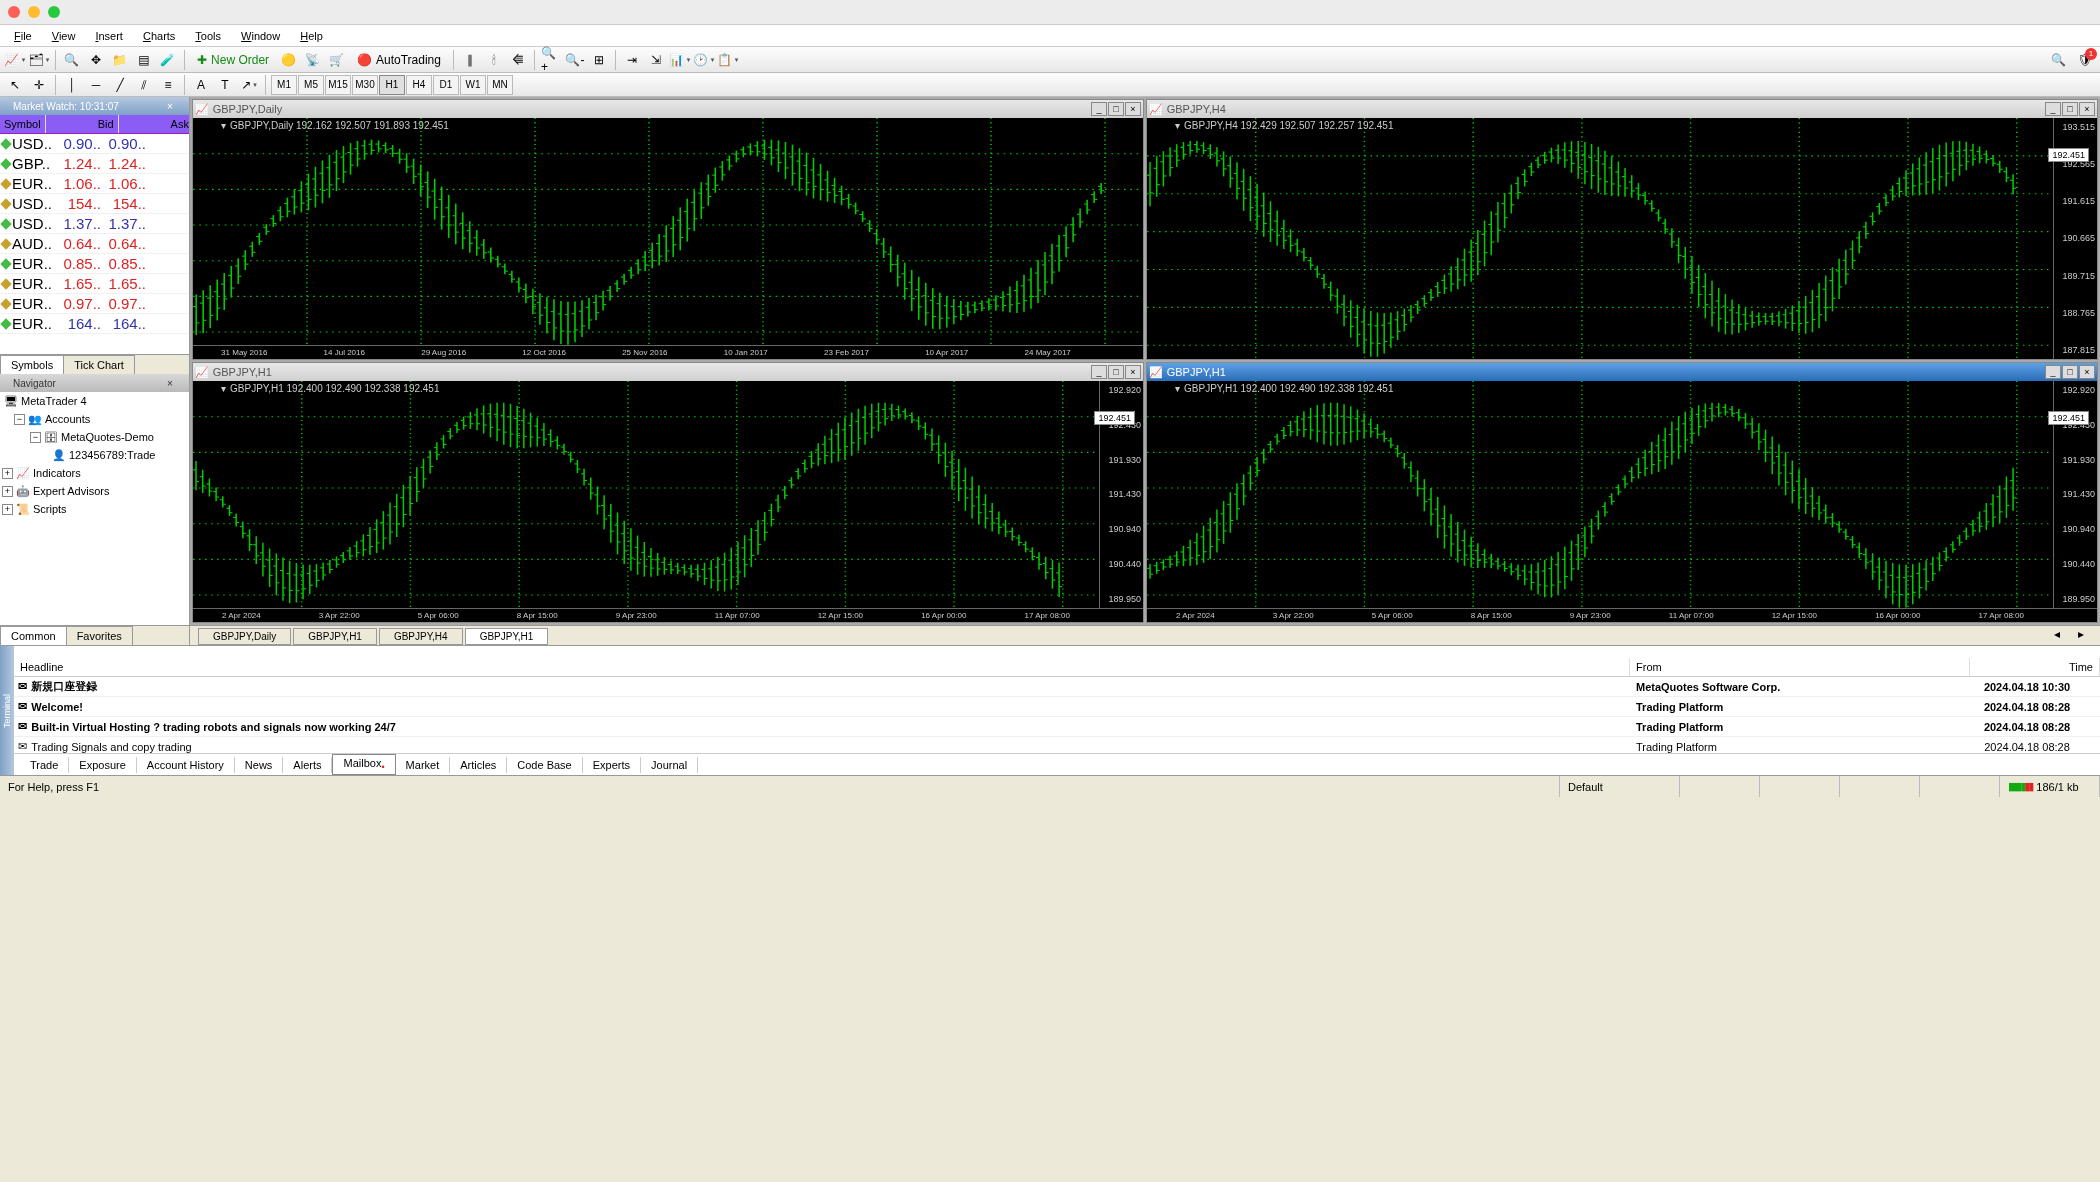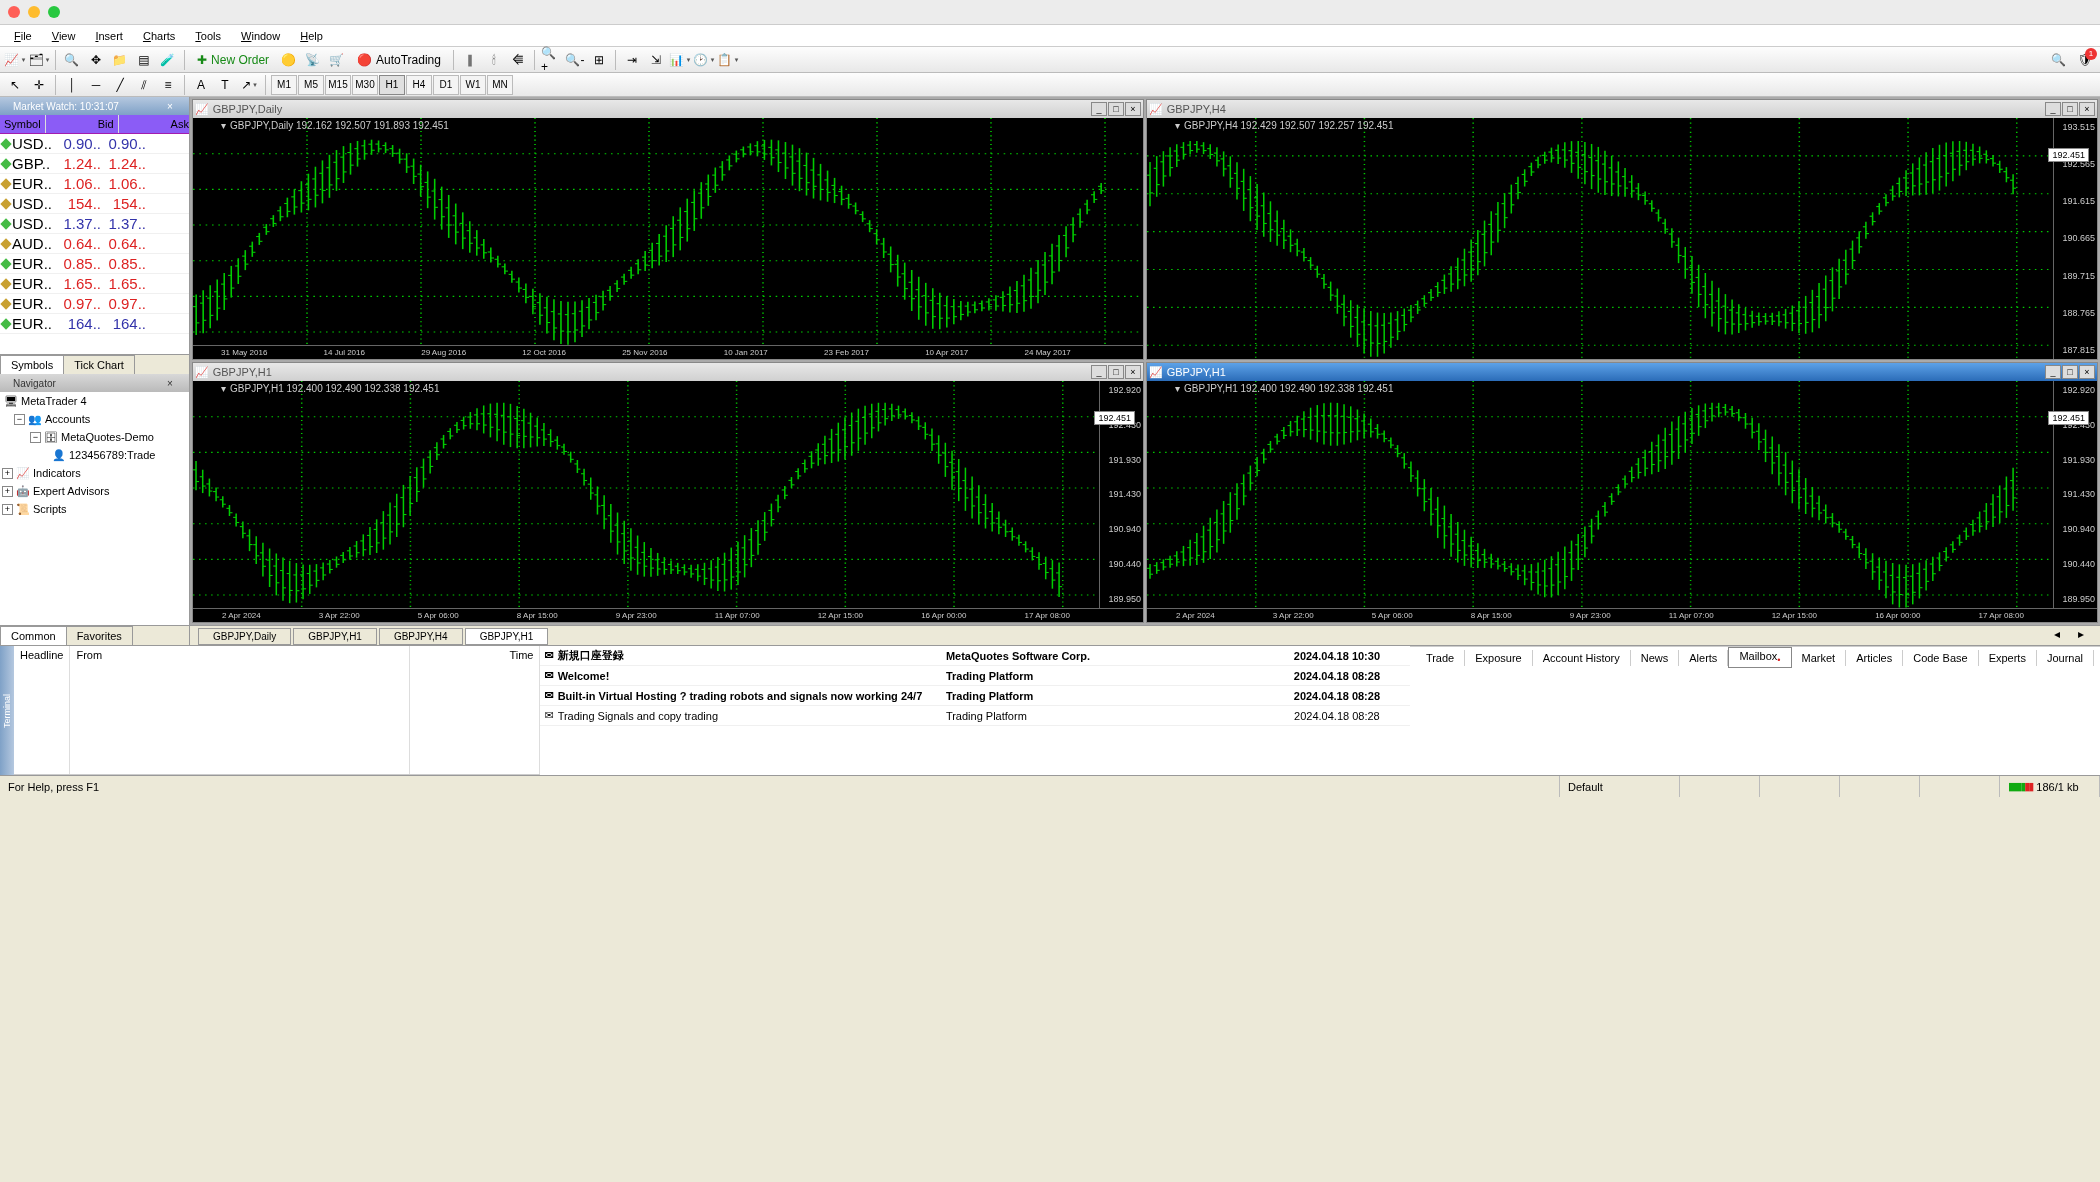--- a/index.html
+++ b/index.html
@@ -56,21 +56,21 @@
 svg.bars line { stroke:#0c0; stroke-width:1; }
 .grid-line { stroke:#333; stroke-width:1; stroke-dasharray:1,3; }
 
 .chart-tabs { height:20px; background:#ece9d8; display:flex; align-items:flex-end; padding:0 8px; border-top:1px solid #999; gap:0; }
 .chart-tabs .ct { padding:2px 14px; font-size:10px; border:1px solid #999; background:#ece9d8; cursor:pointer; margin-right:2px; }
 .chart-tabs .ct.active { background:#fff; }
 .chart-tabs .scroll-btns { margin-left:auto; display:flex; gap:2px; }
 
 .terminal { height:130px; display:flex; background:#fff; border-top:1px solid #999; }
 .term-side { width:14px; background:linear-gradient(90deg,#b5c8df,#7fa1c7); color:#fff; font-size:9px; writing-mode:vertical-rl; text-align:center; display:flex; align-items:center; justify-content:center; transform:rotate(180deg); }
-.term-body { flex:1; display:flex; flex-direction:row; }
+.term-body { flex:1; display:flex; flex-direction:column;margin-top:12px; }
 .term-head { display:flex; background:#fff; border-bottom:1px solid #ccc; font-size:11px; }
 .term-head div { padding:3px 6px; border-right:1px solid #ddd; }
 .term-rows { flex:1; overflow:auto; }
 .term-row { display:flex; height:20px; align-items:center; border-bottom:1px solid #f0f0f0; font-size:11px; }
 .term-row .hl { flex:1; padding-left:4px; display:flex; align-items:center; gap:4px; }
 .term-row .fr { width:340px; padding-left:6px; }
 .term-row .tm { width:130px; text-align:center; padding-right:16px; }
 .term-row.bold { font-weight:bold; }
 .term-tabs { height:22px; display:flex; align-items:center; padding:0 6px; border-top:1px solid #ccc; gap:0; }
 .term-tabs div { padding:2px 10px; font-size:11px; border-right:1px solid #ccc; cursor:pointer; }

